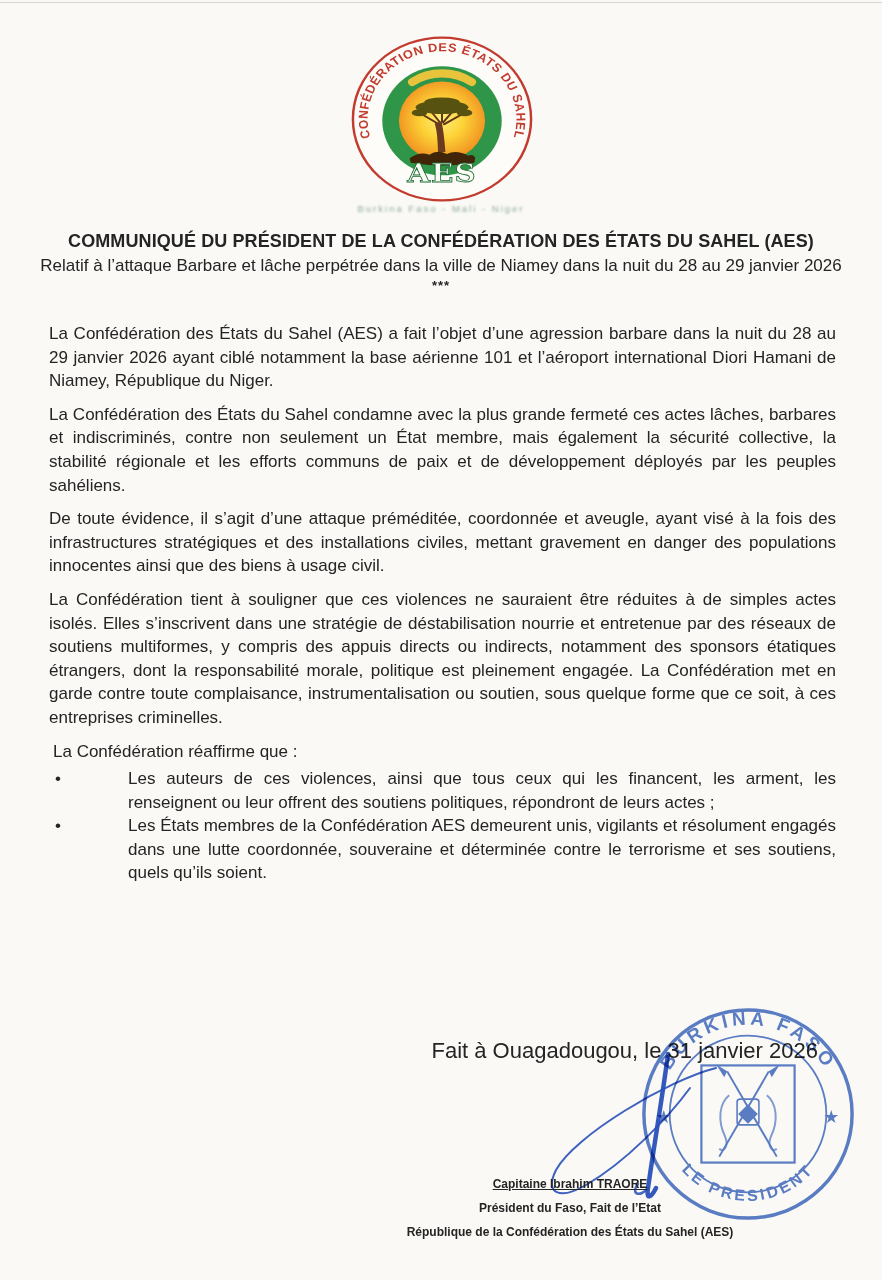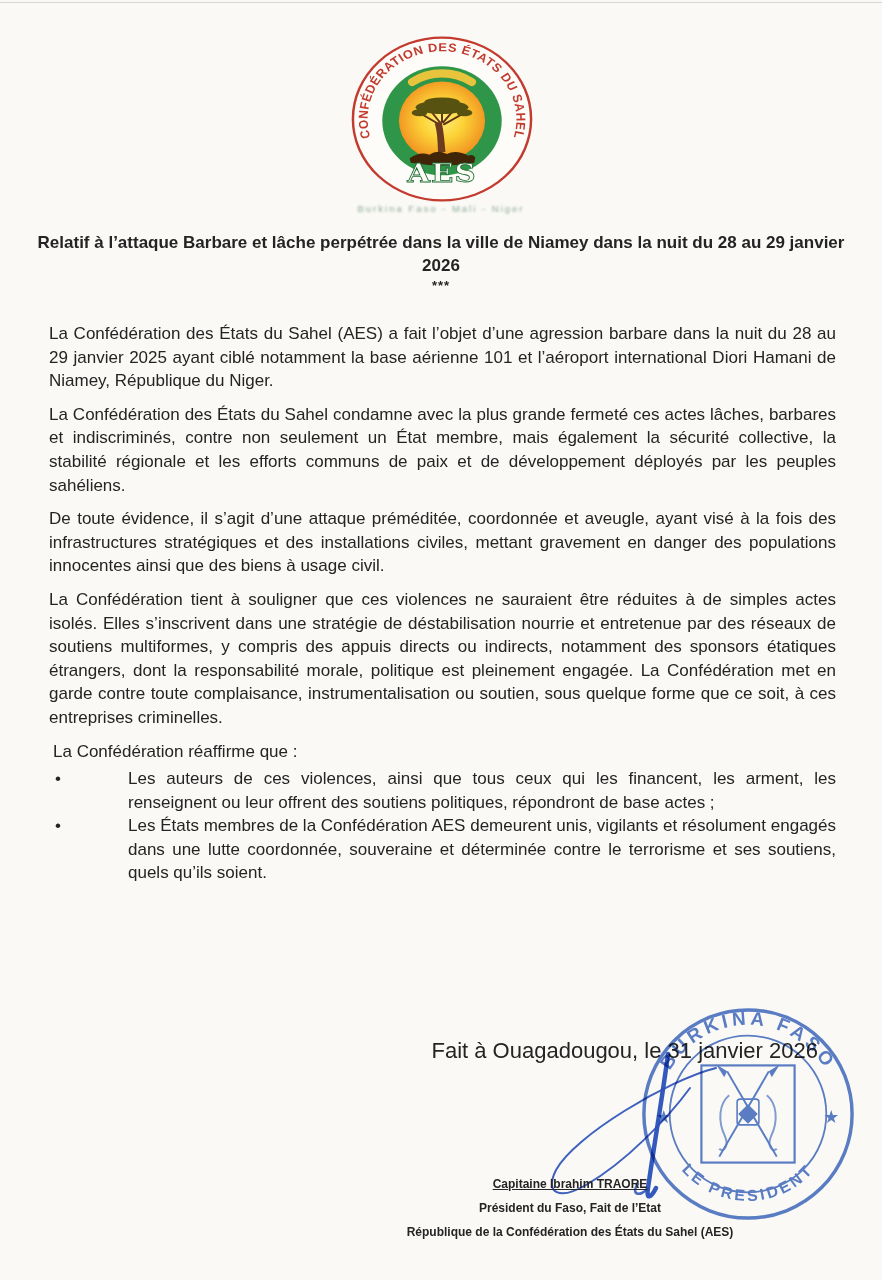--- a/index.html
+++ b/index.html
@@ -9,21 +9,21 @@
     font-family:"Liberation Sans",sans-serif;color:#242424;
   }
   .topline{position:absolute;top:2px;left:0;width:100%;height:1px;background:#d8d6d2;}
   .logo-wrap{position:absolute;left:349px;top:34px;width:186px;height:170px;}
   .logo-tagline{
     position:absolute;top:203px;left:0;width:100%;text-align:center;
     font-size:9.5px;letter-spacing:2px;color:#73987f;filter:blur(1.1px);opacity:.8;
   }
   .doc-header{position:absolute;top:231px;left:30px;width:822px;text-align:center;}
   .doc-title{font-size:18px;font-weight:bold;margin:0 0 2px 0;letter-spacing:.1px;}
-  .doc-subtitle{font-size:17px;font-weight:bold;margin:0;line-height:23px;}
+  .doc-subtitle{font-size:17px;font-weight:normal;margin:0;line-height:23px;}
   .doc-sep{font-size:13px;font-weight:bold;letter-spacing:1px;margin-top:1px;}
   .doc-body{
     position:absolute;top:322px;left:49px;width:787px;
     font-size:17px;line-height:23.6px;text-align:justify;
   }
   .doc-body p{margin:0 0 10px 0;}
   .doc-body p.intro{margin:4px;text-align:left;}
   .bullet-list{margin:0 0 12px 0;}
   .bullet-item{position:relative;padding-left:79px;}
   .bullet-marker{position:absolute;left:6px;top:0;}
@@ -87,34 +87,35 @@
         <ellipse cx="118" cy="88" rx="8" ry="4" fill="#57520f"></ellipse>
         <path d="M 91 132 C 90.5 118 90 108 87.5 100 L 94.5 97.5 C 96.5 108 97.5 118 98.5 132 Z" fill="#6b3a1f"></path>
         <path d="M 62 139 Q 72 131 82 135 Q 90 129 100 134 Q 110 129 122 136 Q 126 134 129 138 L 128 144 Q 95 150 63 144 Z" fill="#402508"></path>
       </g>
       <text x="95" y="165" text-anchor="middle" font-family="DejaVu Serif, serif" font-weight="bold" font-size="30" letter-spacing="1" fill="#fdfdf6" stroke="#1c6b33" stroke-width="0.9">AES</text>
     </svg>
   </div>
   <div class="logo-tagline">Burkina Faso - Mali - Niger</div>
 
   <header class="doc-header">
+    <h1 class="doc-title">COMMUNIQUÉ DU PRÉSIDENT DE LA CONFÉDÉRATION DES ÉTATS DU SAHEL (AES)</h1>
     <h2 class="doc-subtitle">Relatif à l’attaque Barbare et lâche perpétrée dans la ville de Niamey dans la nuit du 28 au 29 janvier 2026</h2>
     <div class="doc-sep">***</div>
   </header>
 
   <main class="doc-body">
-    <p>La Confédération des États du Sahel (AES) a fait l’objet d’une agression barbare dans la nuit du 28 au 29 janvier 2025 ayant ciblé notamment la base aérienne 101 et l’aéroport international Diori Hamani de Niamey, République du Niger.</p>
+    <p>La Confédération des États du Sahel (AES) a fait l’objet d’une agression barbare dans la nuit du 28 au 29 janvier 2026 ayant ciblé notamment la base aérienne 101 et l’aéroport international Diori Hamani de Niamey, République du Niger.</p>
     <p>La Confédération des États du Sahel condamne avec la plus grande fermeté ces actes lâches, barbares et indiscriminés, contre non seulement un État membre, mais également la sécurité collective, la stabilité régionale et les efforts communs de paix et de développement déployés par les peuples sahéliens.</p>
     <p>De toute évidence, il s’agit d’une attaque préméditée, coordonnée et aveugle, ayant visé à la fois des infrastructures stratégiques et des installations civiles, mettant gravement en danger des populations innocentes ainsi que des biens à usage civil.</p>
     <p>La Confédération tient à souligner que ces violences ne sauraient être réduites à de simples actes isolés. Elles s’inscrivent dans une stratégie de déstabilisation nourrie et entretenue par des réseaux de soutiens multiformes, y compris des appuis directs ou indirects, notamment des sponsors étatiques étrangers, dont la responsabilité morale, politique est pleinement engagée. La Confédération met en garde contre toute complaisance, instrumentalisation ou soutien, sous quelque forme que ce soit, à ces entreprises criminelles.</p>
     <p class="intro">La Confédération réaffirme que :</p>
     <div class="bullet-list">
       <div class="bullet-item">
         <span class="bullet-marker">•</span>
-        <span>Les auteurs de ces violences, ainsi que tous ceux qui les financent, les arment, les renseignent ou leur offrent des soutiens politiques, répondront de base actes ;</span>
+        <span>Les auteurs de ces violences, ainsi que tous ceux qui les financent, les arment, les renseignent ou leur offrent des soutiens politiques, répondront de leurs actes ;</span>
       </div>
       <div class="bullet-item">
         <span class="bullet-marker">•</span>
         <span>Les États membres de la Confédération AES demeurent unis, vigilants et résolument engagés dans une lutte coordonnée, souveraine et déterminée contre le terrorisme et ses soutiens, quels qu’ils soient.</span>
       </div>
     </div>
   </main>
 
   <div class="dateline">Fait à Ouagadougou, le 31 janvier 2026</div>
 

